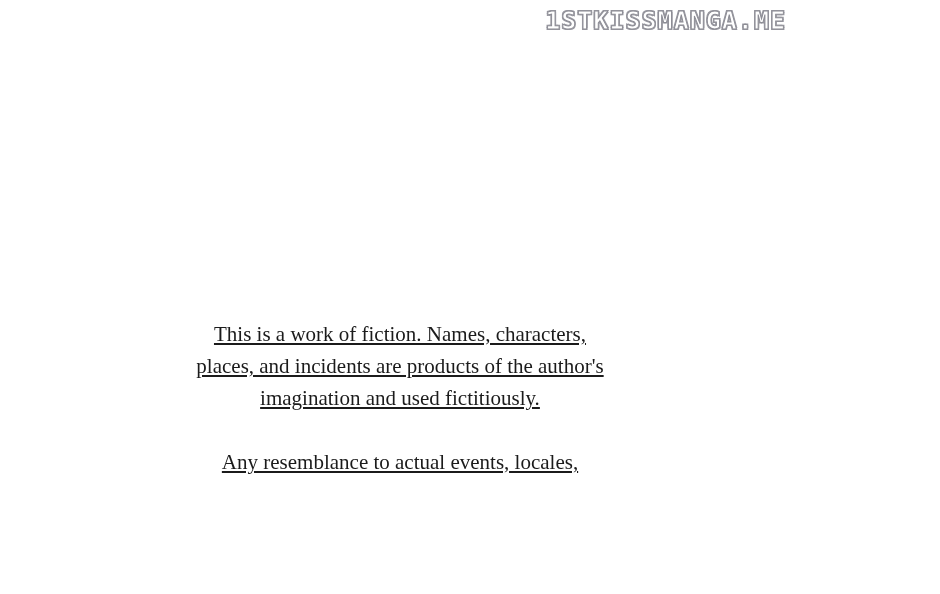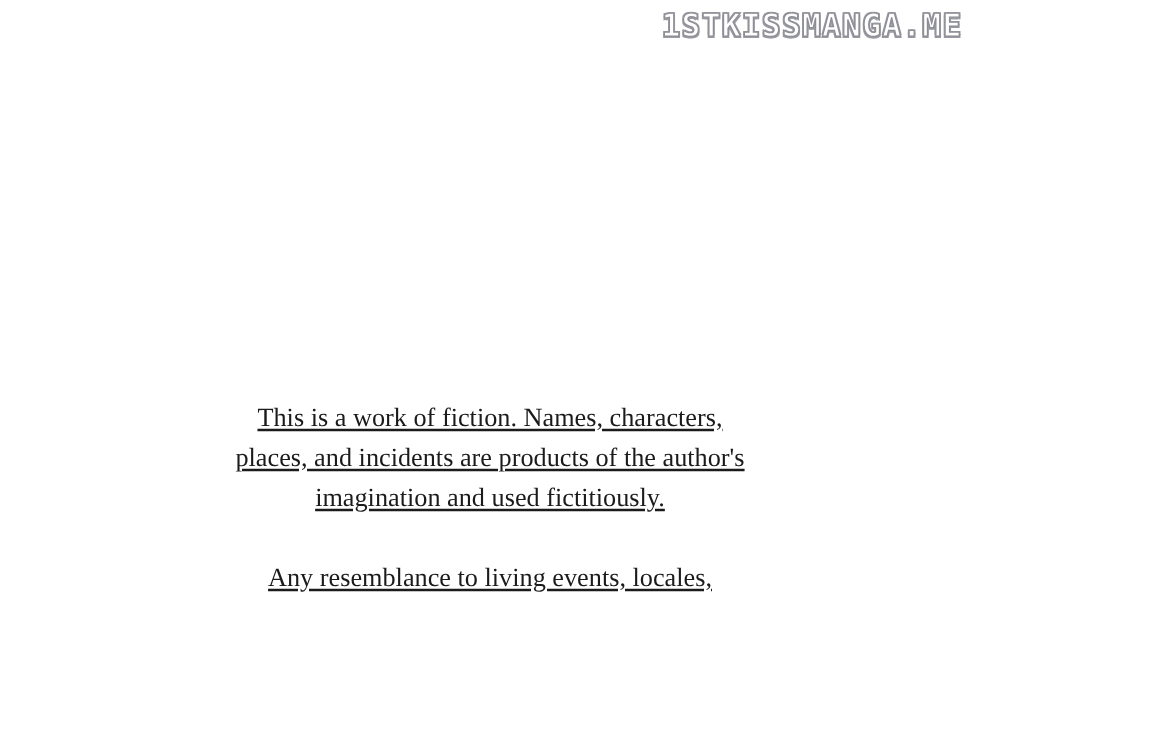--- a/index.html
+++ b/index.html
@@ -9,20 +9,21 @@
   }
   body {
     font-family: "Liberation Serif", serif;
   }
   .page {
     position: relative;
     width: 784px;
     height: 594px;
     background: #ffffff;
     overflow: hidden;
+    padding-left: 16px;
   }
   .watermark {
     position: absolute;
     top: 6px;
     right: 14px;
     font-family: "DejaVu Sans Mono", monospace;
     font-size: 25px;
     font-weight: bold;
     letter-spacing: 1px;
     color: #ffffff;
@@ -57,16 +58,16 @@
 
 <div class="page">
 
   <div class="watermark">1STKISSMANGA.ME</div>
 
   <div class="disclaimer">
     <p>This is a work of fiction. Names, characters,</p>
     <p>places, and incidents are products of the author's</p>
     <p>imagination and used fictitiously.</p>
     <div class="para-gap"></div>
-    <p>Any resemblance to living events, locales,</p>
+    <p>Any resemblance to actual events, locales,</p>
   </div>
 
 </div>
 
 </body></html>

